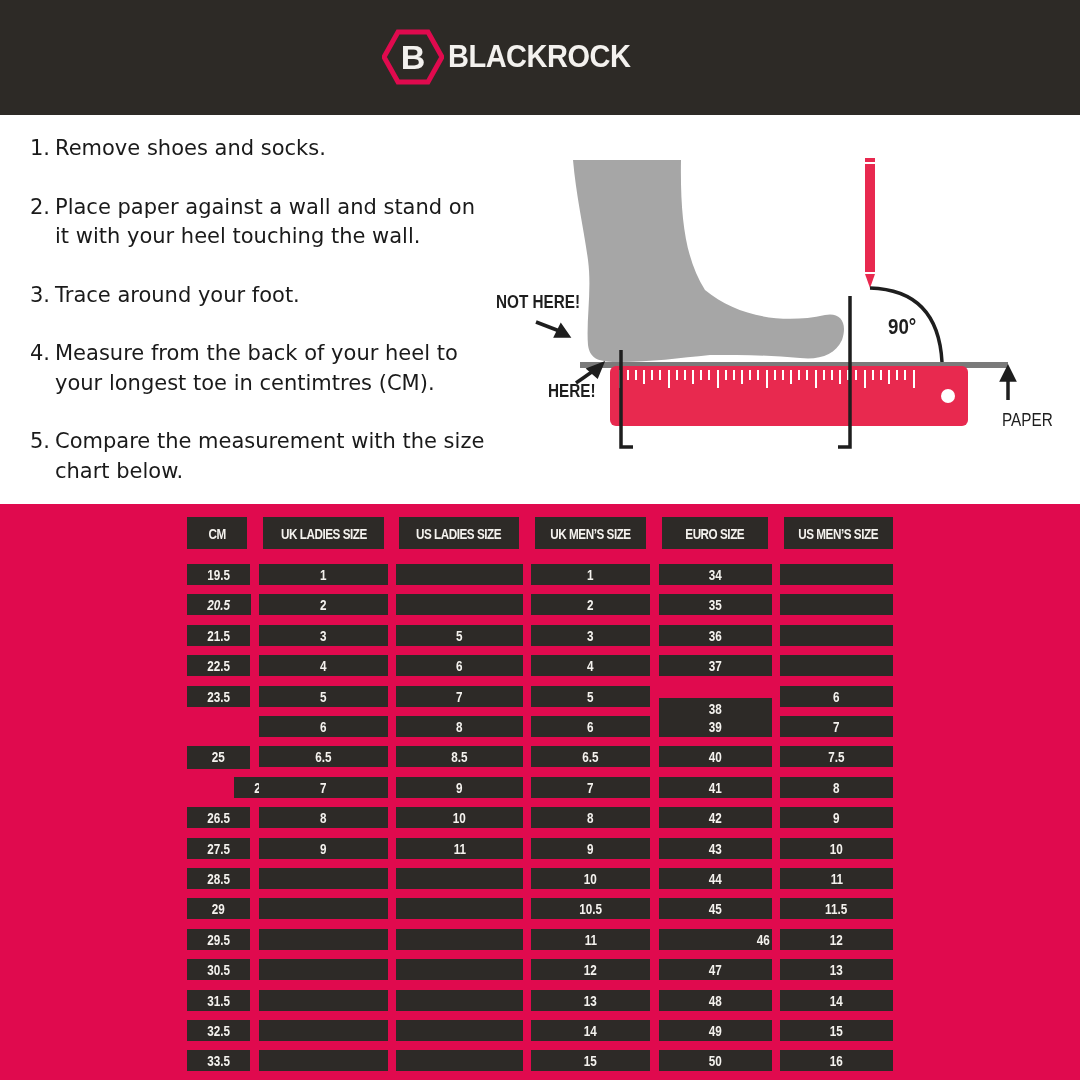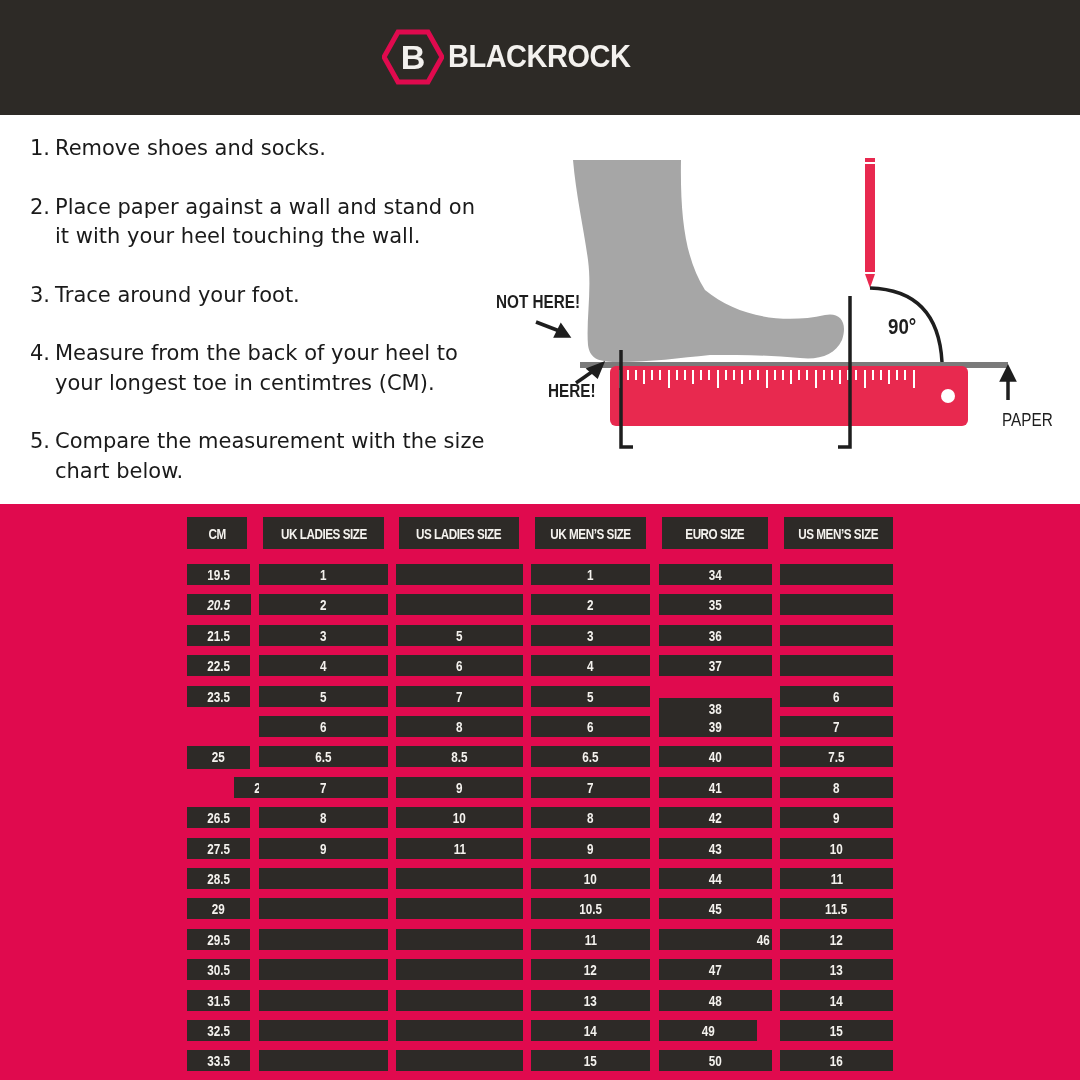--- a/index.html
+++ b/index.html
@@ -438,21 +438,21 @@
     </div>
     <div class="cell dcell" style="left: 259px; top: 1020px; width: 129px;">
       <span></span>
     </div>
     <div class="cell dcell" style="left: 396px; top: 1020px; width: 127px;">
       <span></span>
     </div>
     <div class="cell dcell" style="left: 531px; top: 1020px; width: 119px;">
       <span>14</span>
     </div>
-    <div class="cell dcell" style="left: 659px; top: 1020px; width: 98px;">
+    <div class="cell dcell" style="left: 659px; top: 1020px; width: 113px;">
       <span>49</span>
     </div>
     <div class="cell dcell" style="left: 780px; top: 1020px; width: 113px;">
       <span>15</span>
     </div>
     <div class="cell dcell" style="left: 187px; top: 1050.4px; width: 63px; text-align: right;">
       <span>33.5</span>
     </div>
     <div class="cell dcell" style="left: 259px; top: 1050.4px; width: 129px;">
       <span></span>

